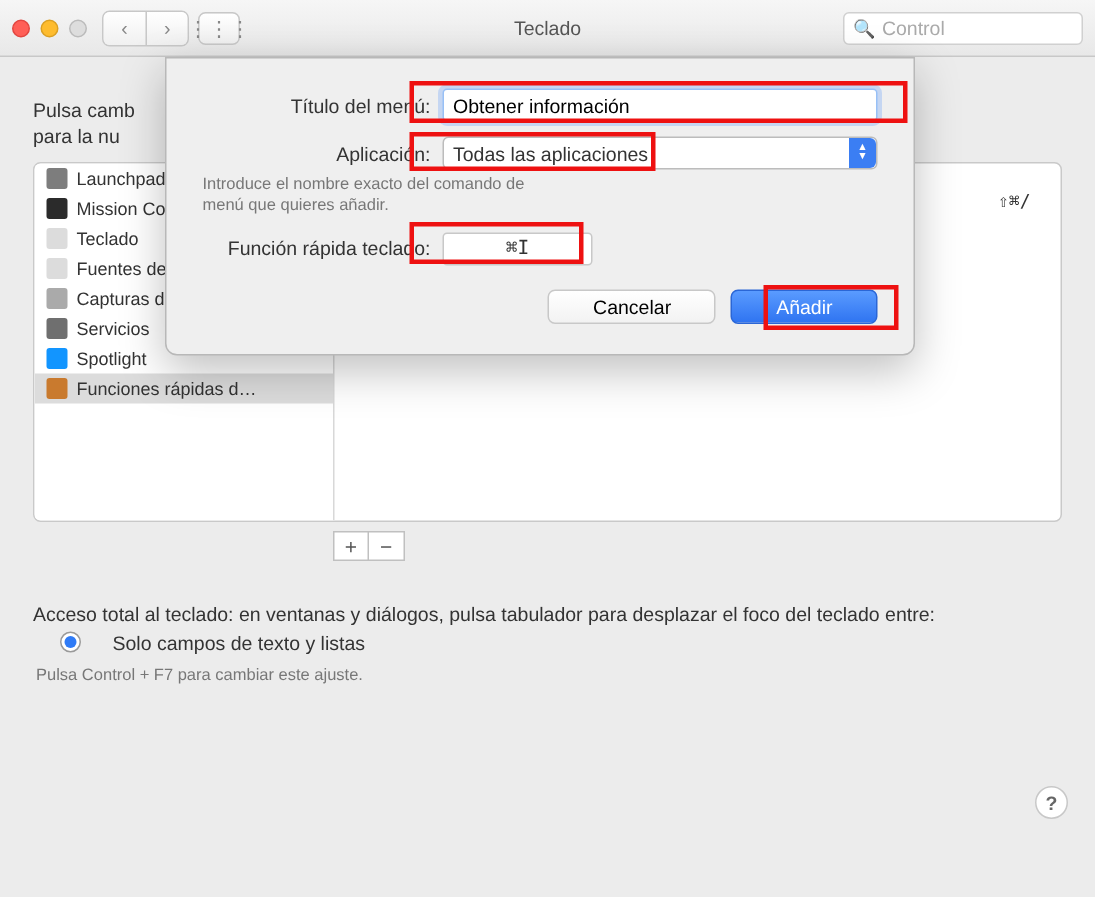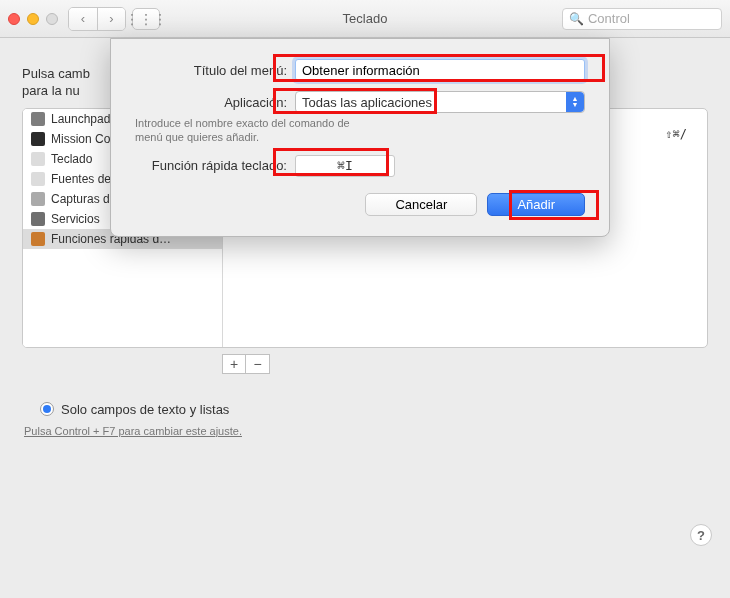--- a/index.html
+++ b/index.html
@@ -42,24 +42,24 @@
   .sidebar{width:200px;border-right:1px solid #d8d8d8;background:#fff;overflow:hidden;}
   .sidebar-item{display:flex;align-items:center;gap:6px;padding:3px 8px;font-size:12px;white-space:nowrap;overflow:hidden;text-overflow:ellipsis;}
   .sidebar-item.selected{background:#dcdcdc;}
   .si-icon{width:14px;height:14px;display:inline-block;border-radius:2px;}
   .content{flex:1;position:relative;}
   .kb-shortcut{position:absolute;right:20px;top:18px;font-size:12px;color:#333;font-family:Menlo,monospace;}
   .addremove{margin-top:6px;margin-left:200px;}
   .pm{border:1px solid #c0c0c0;background:#fff;width:24px;height:20px;display:inline-flex;align-items:center;justify-content:center;font-size:14px;color:#555;}
   .pm+.pm{border-left:none;}
   .access-section{margin-top:28px;font-size:13px;}
-  .radio-row{display:flex;align-items:center;gap:7px;margin:4px 0 4px 18px;text-align:right;}
+  .radio-row{display:flex;align-items:center;gap:21px;margin:4px 0 4px 18px;text-align:right;}
   .radio{width:14px;height:14px;border:1px solid #9a9a9a;border-radius:50%;display:inline-flex;align-items:center;justify-content:center;background:#fff;}
   .radio.checked::after{content:'';width:8px;height:8px;border-radius:50%;background:#2f7bf6;}
-  .hint{font-size:11px;color:#777;margin-top:8px;margin-left:2px;text-decoration:underline;}
+  .hint{font-size:11px;color:#777;margin-top:8px;margin-left:2px;}
   .bottom-bar{position:absolute;bottom:12px;right:18px;display:flex;align-items:center;gap:10px;}
   .mac-btn{border:1px solid #c8c8c8;border-radius:4px;background:linear-gradient(#fff,#f4f4f4);padding:3px 12px;font-size:13px;color:#333;}
   .help{width:22px;height:22px;border:1px solid #c8c8c8;border-radius:50%;display:flex;align-items:center;justify-content:center;color:#666;font-weight:bold;background:#fff;}
   
   .sheet{position:absolute;top:38px;left:110px;width:500px;background:#efefef;border:1px solid #b8b8b8;border-bottom-left-radius:8px;border-bottom-right-radius:8px;box-shadow:0 10px 30px rgba(0,0,0,.25);padding:20px 24px 20px 24px;z-index:10;}
   .sheet-row{display:flex;align-items:center;margin-bottom:10px;}
   .sheet-label{width:160px;text-align:right;padding-right:8px;font-size:13px;color:#333;}
   .sheet-field{flex:1;}
   .select{display:flex;align-items:center;border:1px solid #bcbcbc;border-radius:4px;background:#fff;height:22px;padding:0 6px;font-size:13px;position:relative;}
   .select .chevs{position:absolute;right:0;top:0;width:18px;height:100%;background:#3b7ef3;border-top-right-radius:4px;border-bottom-right-radius:4px;display:flex;flex-direction:column;align-items:center;justify-content:center;color:#fff;font-size:7px;line-height:6px;}
@@ -120,35 +120,40 @@
           <span>Fuentes de entrada</span>
         </div>
         <div class="sidebar-item">
           <span class="si-icon" style="background: rgb(170, 170, 170);"></span>
           <span>Capturas de pantalla</span>
         </div>
         <div class="sidebar-item">
           <span class="si-icon" style="background: rgb(111, 111, 111);"></span>
           <span>Servicios</span>
         </div>
+        <div class="sidebar-item">
+          <span class="si-icon" style="background: rgb(18, 149, 255);"></span>
+          <span>Spotlight</span>
+        </div>
         <div class="sidebar-item selected">
           <span class="si-icon" style="background: rgb(201, 122, 46);"></span>
           <span>Funciones rápidas d…</span>
         </div>
       </div>
     <div class="content">
       <span class="kb-shortcut">⇧⌘/</span>
     </div>
   </div>
 
   <div class="addremove">
     <span class="pm">+</span><span class="pm">−</span>
   </div>
 
   <div class="access-section">
+    <div>Acceso total al teclado: en ventanas y diálogos, pulsa tabulador para desplazar el foco del teclado entre:</div>
     <div class="radio-row">
       <span class="radio checked"></span>
       <span>Solo campos de texto y listas</span>
     </div>
     <div class="hint">Pulsa Control + F7 para cambiar este ajuste.</div>
   </div>
 
   <div class="bottom-bar">
     <div class="help">?</div>
   </div>

